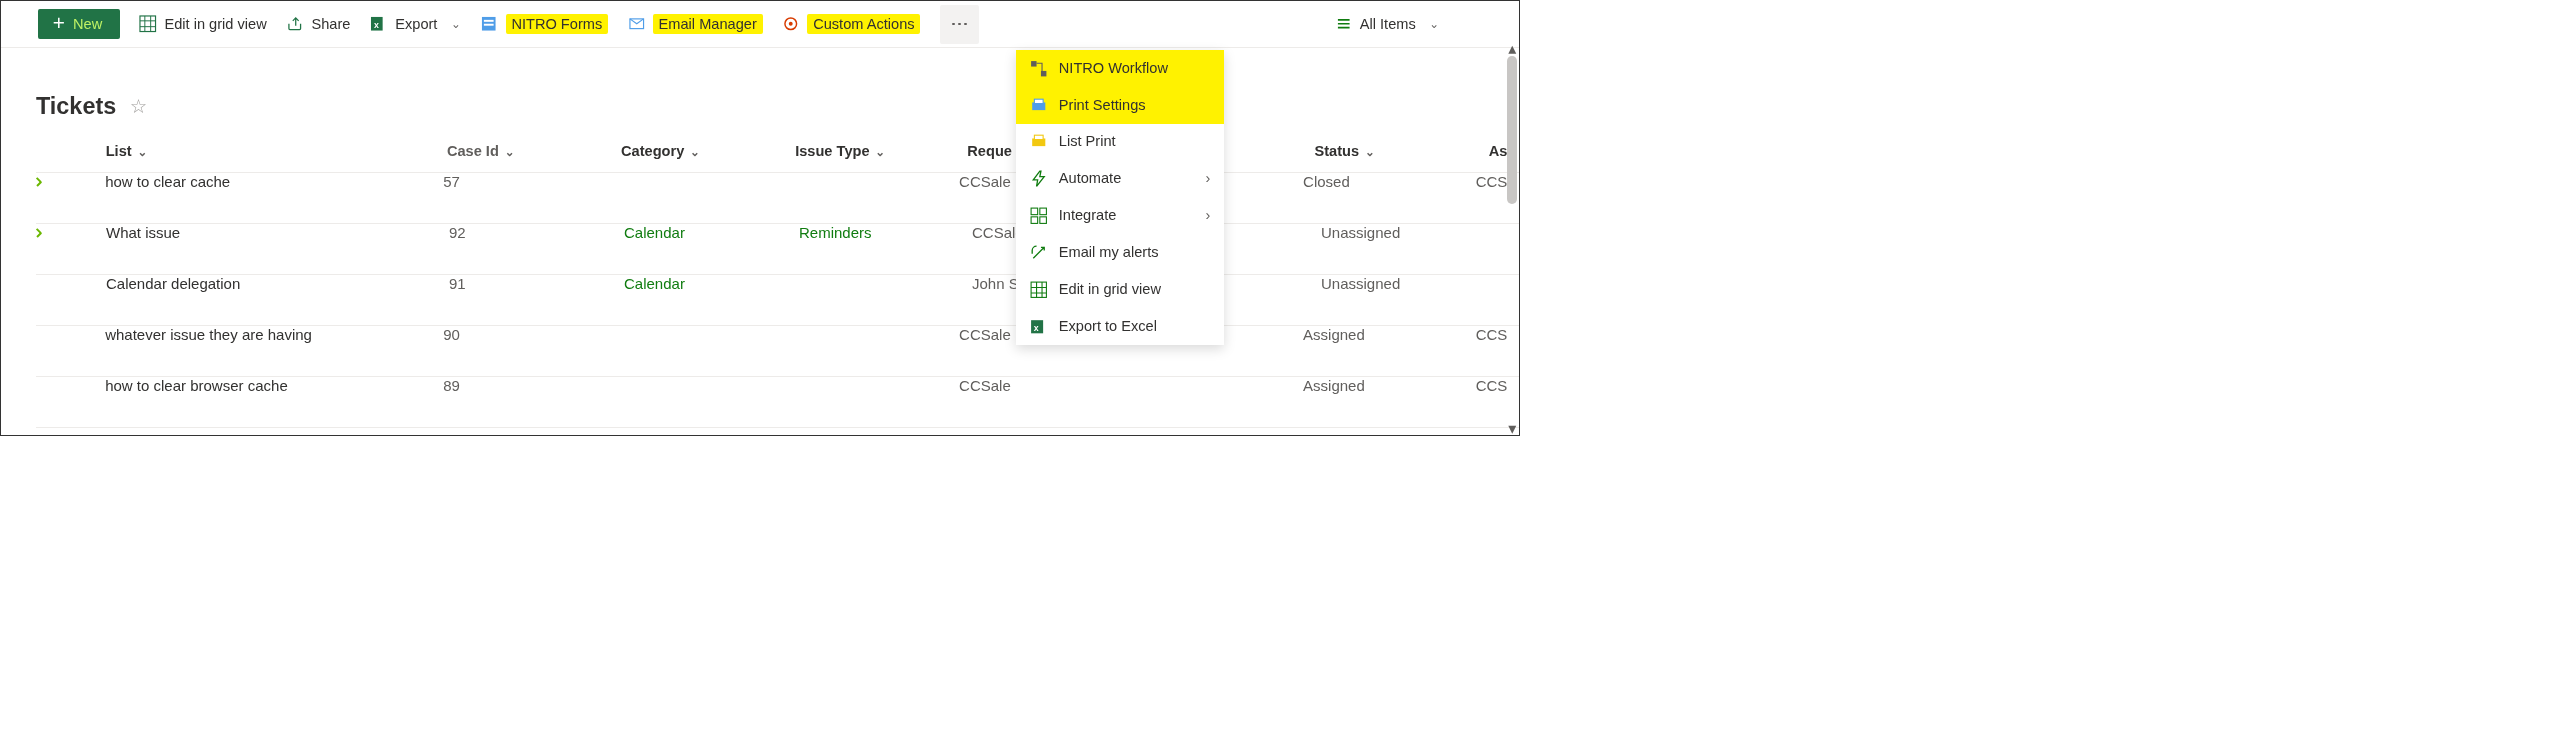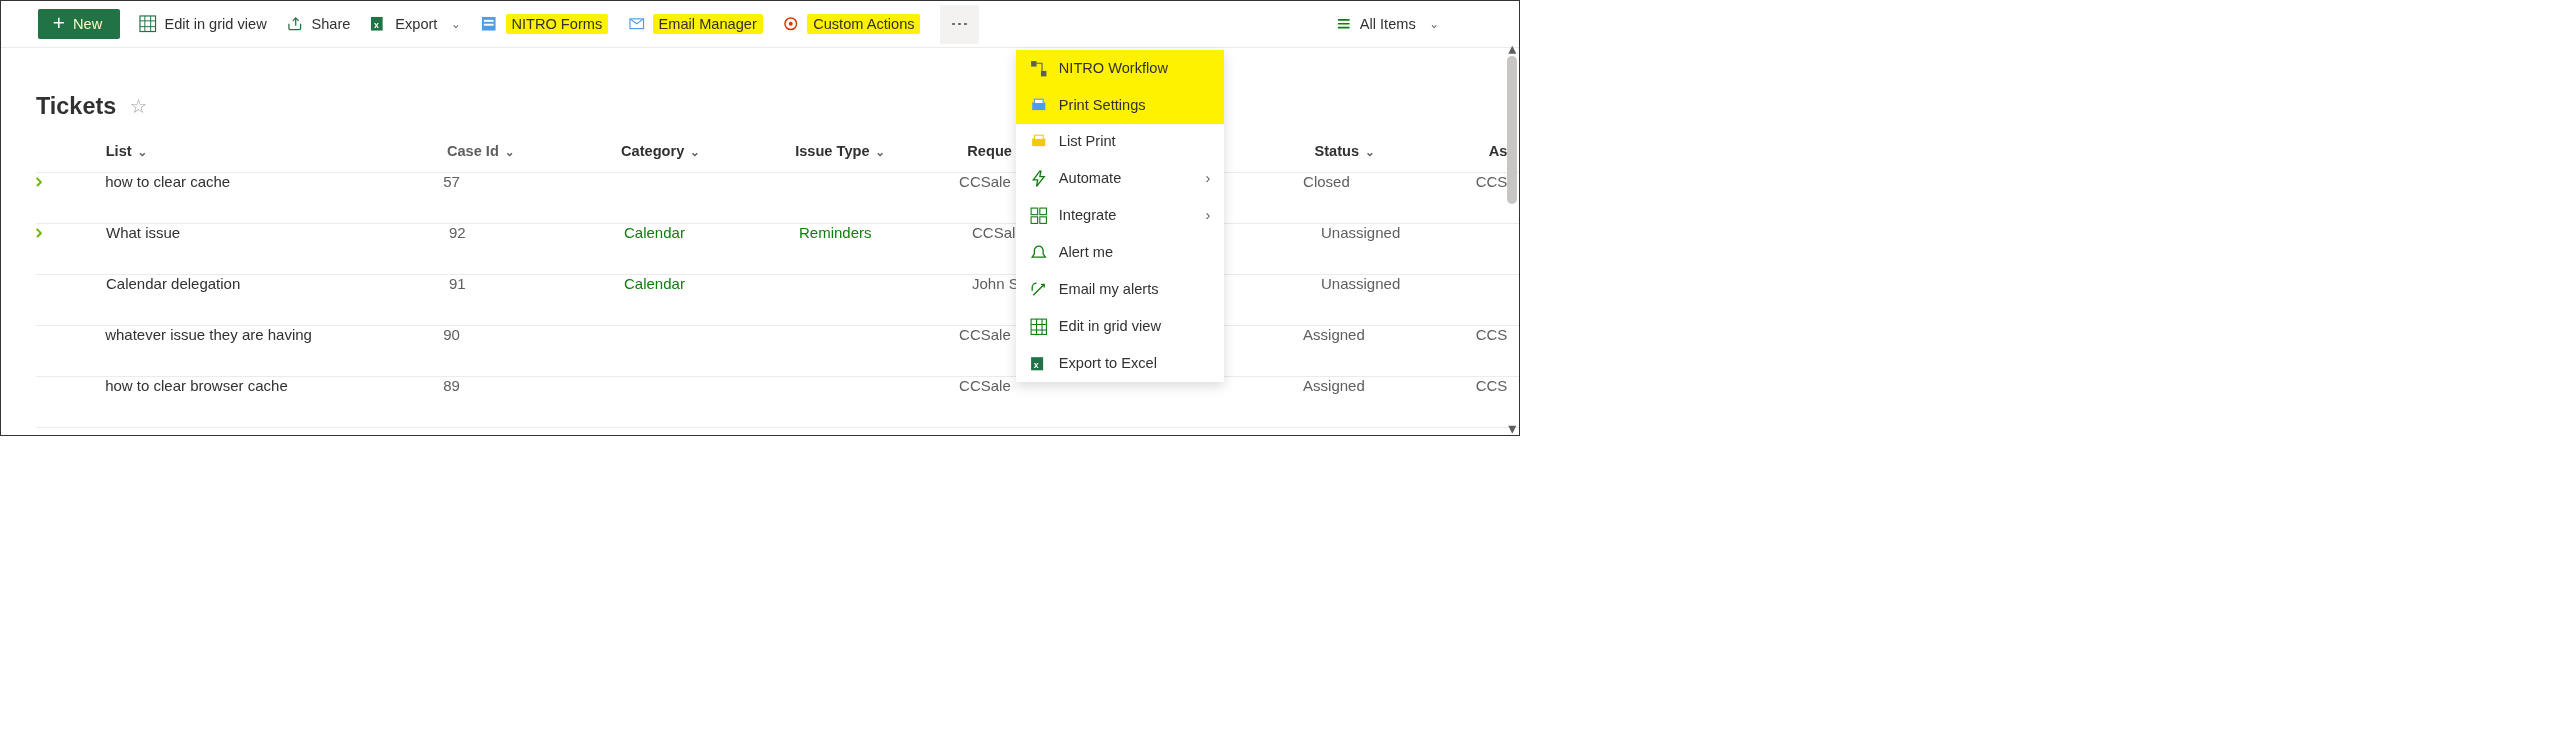--- a/index.html
+++ b/index.html
@@ -12,21 +12,21 @@
     gap: 19.5px;
     border-bottom: 1px solid #edebe9;
     height: 47px;
     position: relative;
   }
   .tb-left { display: flex; align-items: center; gap: 19.5px; }
   .tb-right { margin-left: auto; display: flex; align-items: center; gap: 23.4px; }
 
   .btn-new {
     background: #217346;
-    color: #fef9c3;
+    color: #bef264;
     border: none;
     padding: 6.8px 17.5px 6.8px 13.6px;
     font-size: 14.6px;
     display: flex;
     align-items: flex-start;
     gap: 7.8px;
     border-radius: 1.9px;
   }
   .btn-new svg { width: 13.6px; height: 13.6px; }
 
@@ -295,28 +295,20 @@
         <span class="ic">
           <svg viewBox="0 0 16 16" fill="none">
             <rect x="1" y="1" width="6" height="6" stroke="#107c10"></rect>
             <rect x="9" y="9" width="6" height="6" stroke="#107c10"></rect>
             <rect x="9" y="1" width="6" height="6" stroke="#107c10"></rect>
             <rect x="1" y="9" width="6" height="6" stroke="#107c10"></rect>
           </svg>
         </span>
         <span>Integrate</span>
         <span class="dd-sub">›</span>
-      </div>
-      <div class="dd-item">
-        <span class="ic">
-          <svg viewBox="0 0 16 16" fill="none">
-            <path d="M8 2a4 4 0 00-4 4v3l-2 3h12l-2-3V6a4 4 0 00-4-4z" stroke="#107c10" stroke-width="1.2"></path>
-          </svg>
-        </span>
-        <span>Alert me</span>
       </div>
       <div class="dd-item">
         <span class="ic">
           <svg viewBox="0 0 16 16" fill="none">
             <path d="M3 13l10-10M10 3h3v3" stroke="#107c10" stroke-width="1.2"></path>
             <path d="M6 2a4 4 0 00-4 4v3" stroke="#107c10" stroke-width="1.2"></path>
           </svg>
         </span>
         <span>Email my alerts</span>
       </div>

